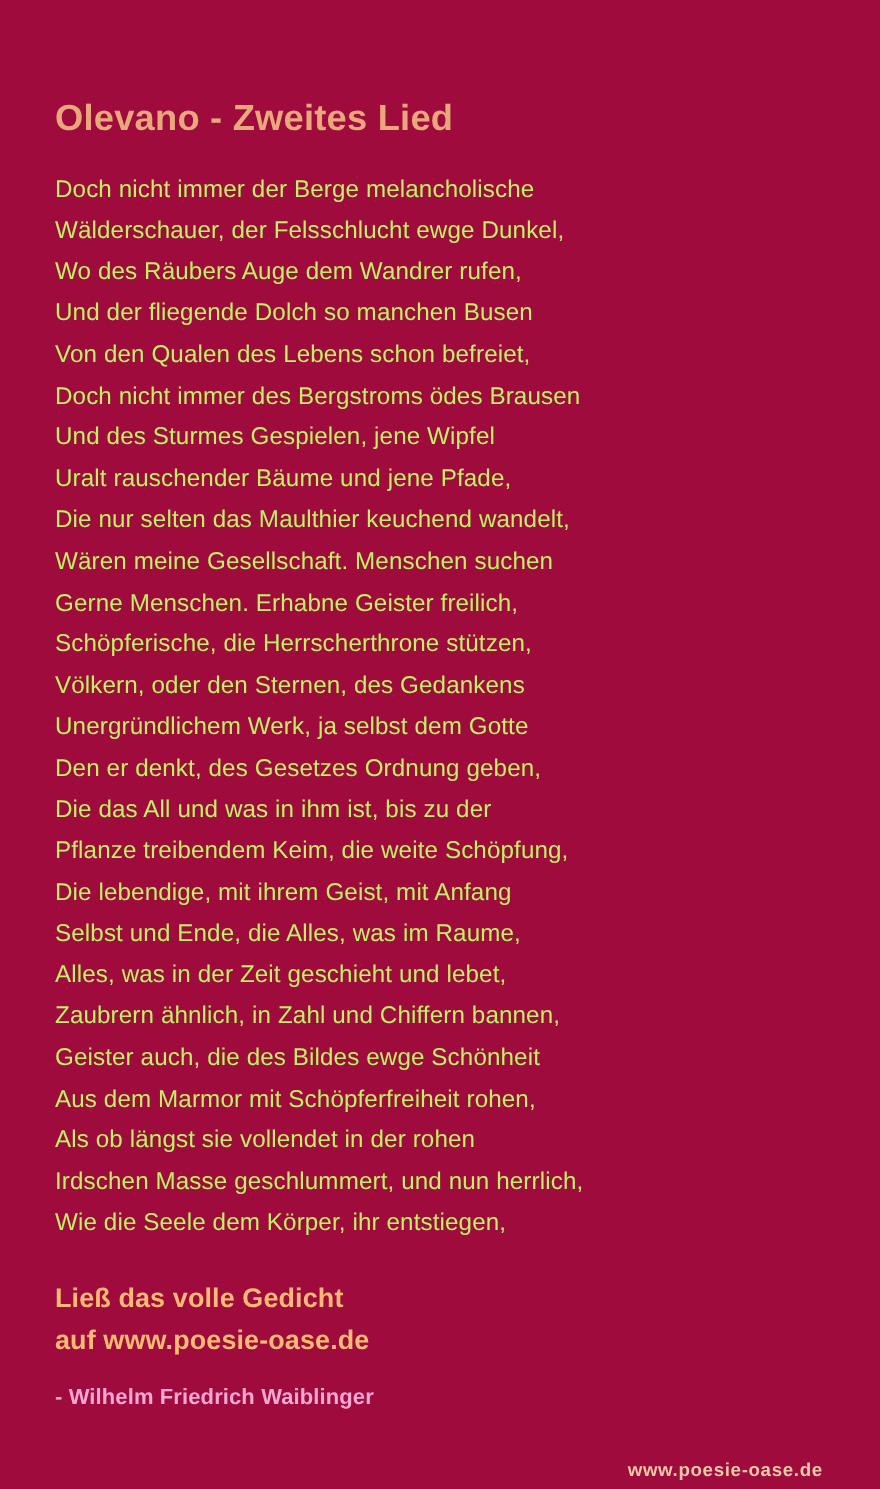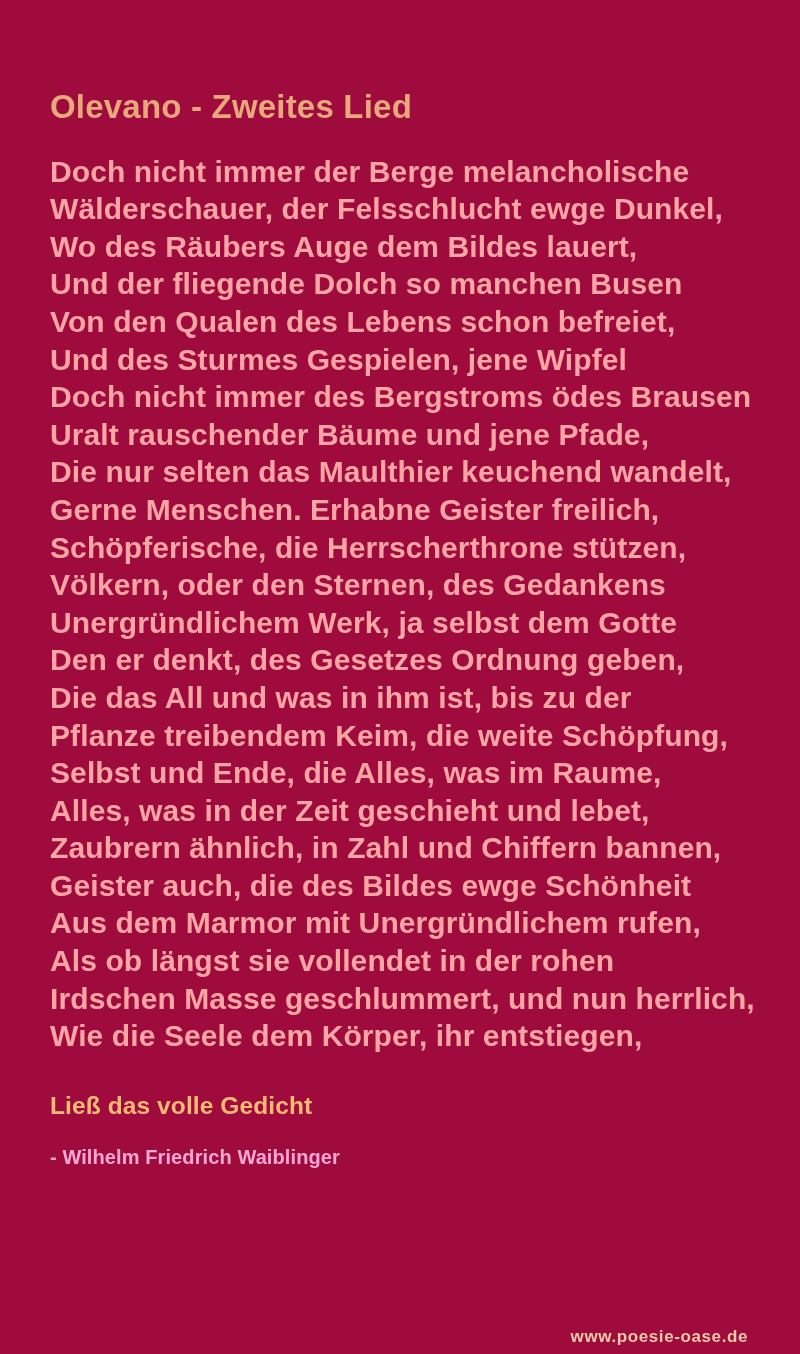--- a/index.html
+++ b/index.html
@@ -24,23 +24,23 @@
   }
   .poem-title {
     color: #e8a87c;
     font-size: 33px;
     font-weight: bold;
     letter-spacing: 0.2px;
     margin: 0 0 26px 0;
     line-height: 1.2;
   }
   .poem-body {
-    color: #fca5a5;
-    font-size: 30px;
-    font-weight: bold;
+    color: #bef264;
+    font-size: 22px;
+    font-weight: normal;
     line-height: 37.6px;
     letter-spacing: 0.1px;
   }
   .poem-line {
     white-space: pre;
   }
   .poem-spacer {
     height: 32px;
   }
   .cta {
@@ -73,47 +73,50 @@
 </head>
 <body>
 
 <div class="poem-card">
 
   <h1 class="poem-title">Olevano - Zweites Lied</h1>
 
   <div class="poem-body">
     <div class="poem-line">Doch nicht immer der Berge melancholische</div>
     <div class="poem-line">Wälderschauer, der Felsschlucht ewge Dunkel,</div>
-    <div class="poem-line">Wo des Räubers Auge dem Bildes lauert,</div>
+    <div class="poem-line">Wo des Räubers Auge dem Wandrer rufen,</div>
     <div class="poem-line">Und der fliegende Dolch so manchen Busen</div>
     <div class="poem-line">Von den Qualen des Lebens schon befreiet,</div>
+    <div class="poem-line">Doch nicht immer des Bergstroms ödes Brausen</div>
     <div class="poem-line">Und des Sturmes Gespielen, jene Wipfel</div>
-    <div class="poem-line">Doch nicht immer des Bergstroms ödes Brausen</div>
     <div class="poem-line">Uralt rauschender Bäume und jene Pfade,</div>
     <div class="poem-line">Die nur selten das Maulthier keuchend wandelt,</div>
+    <div class="poem-line">Wären meine Gesellschaft. Menschen suchen</div>
     <div class="poem-line">Gerne Menschen. Erhabne Geister freilich,</div>
     <div class="poem-line">Schöpferische, die Herrscherthrone stützen,</div>
     <div class="poem-line">Völkern, oder den Sternen, des Gedankens</div>
     <div class="poem-line">Unergründlichem Werk, ja selbst dem Gotte</div>
     <div class="poem-line">Den er denkt, des Gesetzes Ordnung geben,</div>
     <div class="poem-line">Die das All und was in ihm ist, bis zu der</div>
     <div class="poem-line">Pflanze treibendem Keim, die weite Schöpfung,</div>
+    <div class="poem-line">Die lebendige, mit ihrem Geist, mit Anfang</div>
     <div class="poem-line">Selbst und Ende, die Alles, was im Raume,</div>
     <div class="poem-line">Alles, was in der Zeit geschieht und lebet,</div>
     <div class="poem-line">Zaubrern ähnlich, in Zahl und Chiffern bannen,</div>
     <div class="poem-line">Geister auch, die des Bildes ewge Schönheit</div>
-    <div class="poem-line">Aus dem Marmor mit Unergründlichem rufen,</div>
+    <div class="poem-line">Aus dem Marmor mit Schöpferfreiheit rohen,</div>
     <div class="poem-line">Als ob längst sie vollendet in der rohen</div>
     <div class="poem-line">Irdschen Masse geschlummert, und nun herrlich,</div>
     <div class="poem-line">Wie die Seele dem Körper, ihr entstiegen,</div>
   </div>
 
   <div class="poem-spacer"></div>
 
   <div class="cta">
     <div class="cta-line">Ließ das volle Gedicht</div>
+    <div class="cta-line">auf www.poesie-oase.de</div>
   </div>
 
   <div class="author">- Wilhelm Friedrich Waiblinger</div>
 
   <div class="site-footer">www.poesie-oase.de</div>
 
 </div>
 
 </body></html>

